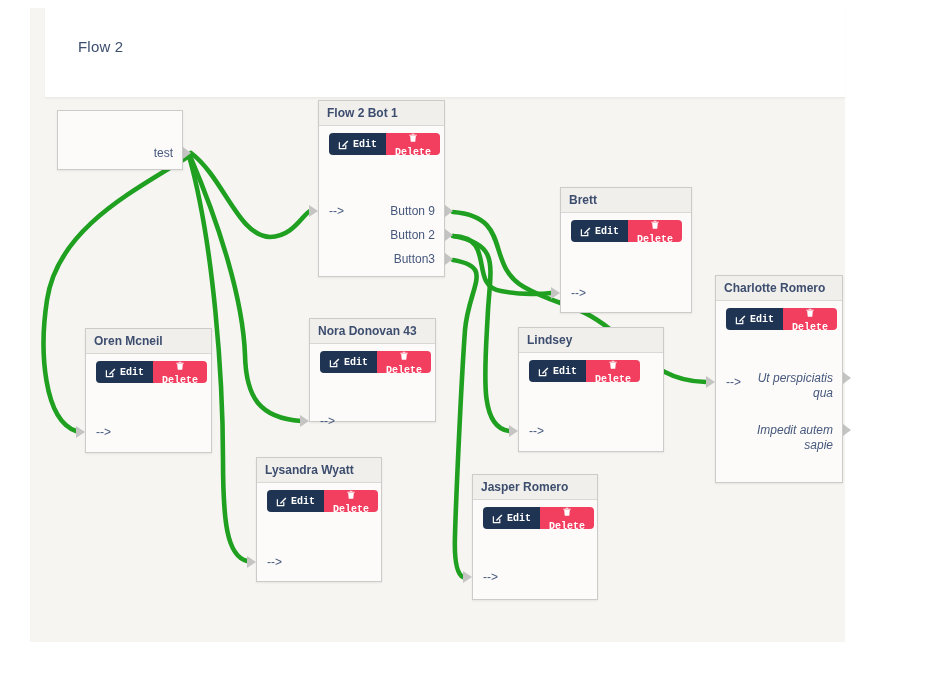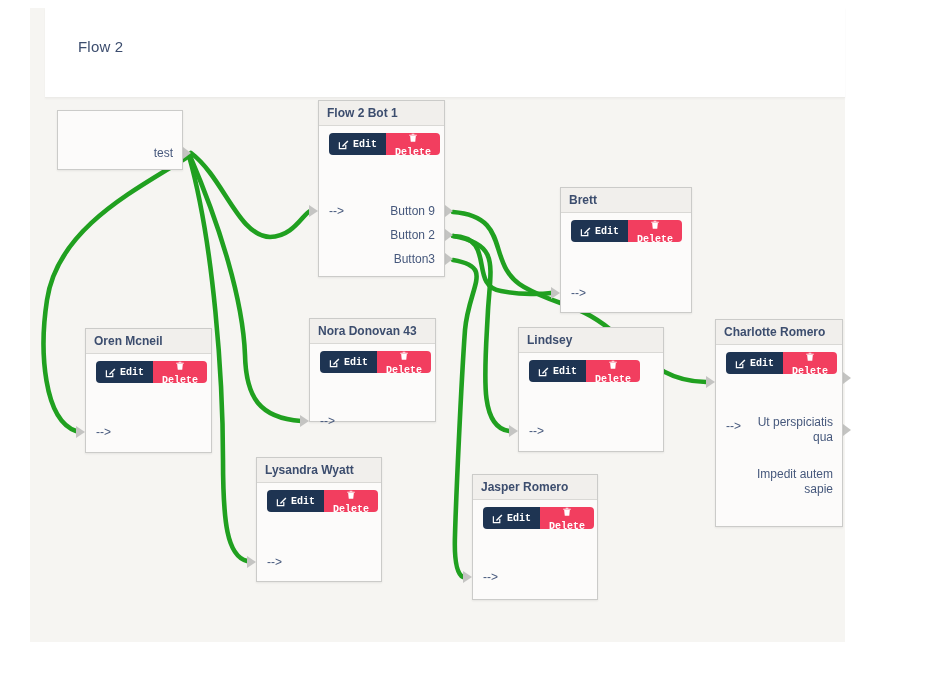--- a/index.html
+++ b/index.html
@@ -16,21 +16,21 @@
     padding:0 8px;font-size:12px;font-weight:600;color:#3c4d6e;white-space:nowrap;overflow:hidden;}
   .btn-group{position:absolute;left:10px;top:32px;display:flex;}
   .btn{display:flex;align-items:center;gap:4px;height:22px;padding:0 9px;border:none;cursor:pointer;
     font-family:Liberation Mono, monospace;font-size:10px;font-weight:700;color:#fff;}
   .btn.edit{background:#1e3452;border-radius:4px 0 0 4px;}
   .btn.delete{background:#f23e5f;border-radius:0 4px 4px 0;flex-direction:column;}
   .btn .ic{display:inline-flex;}
   .port-label{position:absolute;font-size:12px;color:#46587c;line-height:15px;white-space:nowrap;}
   .port-label.in{left:10px;}
   .port-label.out{right:9px;text-align:right;}
-  .port-label.out.multiline{width:78px;white-space:normal;}
+  .port-label.out.multiline{width:78px;white-space:normal;font-style:italic;}
 </style>
 </head>
 <body>
 
 <div class="stage">
   <div class="canvas"></div>
   <div class="header-card">
     <div class="flow-title">Flow 2</div>
   </div>
   <svg class="edges" id="edges-svg">
@@ -107,21 +107,21 @@
                 <path d="M2.6 3.6 l.7 7 h5.4 l.7 -7 z" fill="#fff"></path>
                 <rect x="1.5" y="2.1" width="9" height="1.1" fill="#fff"></rect>
                 <rect x="4.4" y="0.9" width="3.2" height="1.1" fill="#fff"></rect>
               </svg>
             </span>
             <span>Delete</span>
           </button>
         </div>
         <span class="port-label in" style="top: 98px;">--&gt;</span>
       </div>
-      <div class="node" style="left: 715px; top: 275px; width: 128px; height: 208px; margin-top: 44px;">
+      <div class="node" style="left: 715px; top: 275px; width: 128px; height: 208px;">
         <div class="node-header">Charlotte Romero</div>
         <div class="btn-group">
           <button class="btn edit">
             <span class="ic">
               <svg viewBox="0 0 12 12" width="11" height="11" aria-hidden="true">
                 <path d="M1.5 3.5 v7 h7 v-4" fill="none" stroke="#fff" stroke-width="1.3"></path>
                 <path d="M4.3 7.7 L10.2 1.6 l1.1 1.1 L5.4 8.7 z" fill="#fff"></path>
               </svg>
             </span>
             <span>Edit</span>

